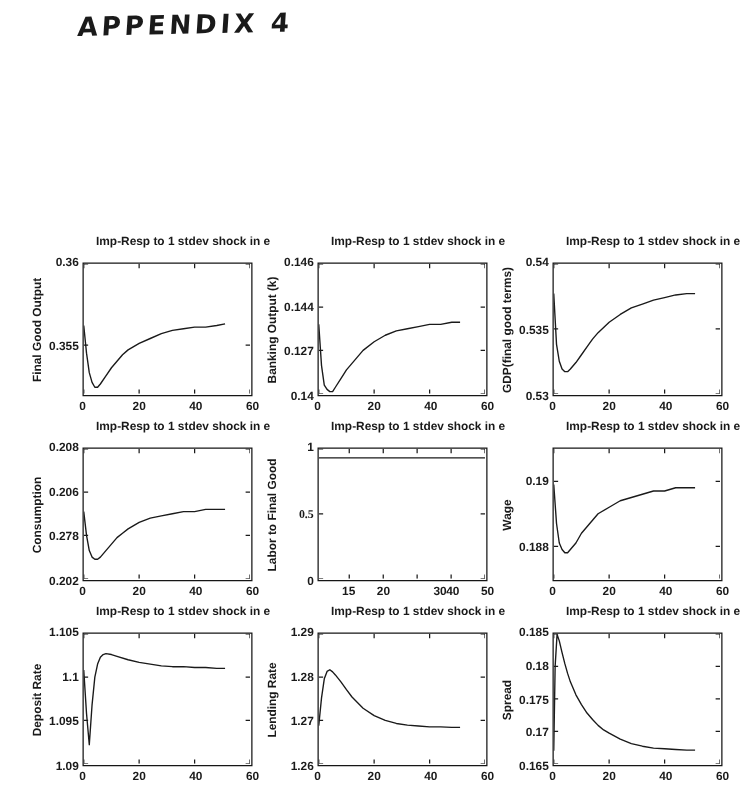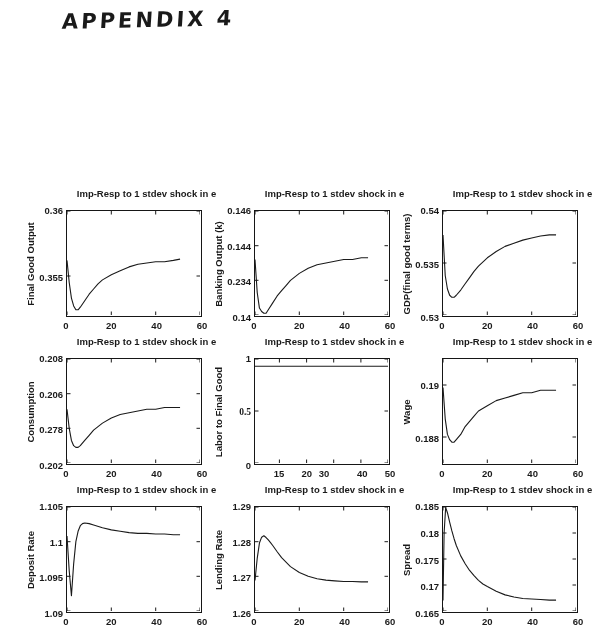--- a/index.html
+++ b/index.html
@@ -63,21 +63,21 @@
             <path d="M0.0,104 V100.5 M0.0,0 V3.5 M44.3,104 V100.5 M44.3,0 V3.5 M88.7,104 V100.5 M88.7,0 V3.5 M133.0,104 V100.5 M133.0,0 V3.5 M0,0.0 H3.5 M133,0.0 H129.5 M0,65.0 H3.5 M133,65.0 H129.5 " stroke="#1a1a1a" stroke-width="1" fill="none"></path>
             <path d="M0.00,49.40 L2.22,71.50 L4.43,87.10 L6.65,94.90 L8.87,98.80 L11.08,98.80 L13.30,96.20 L17.73,89.70 L22.17,83.20 L26.60,78.00 L31.03,72.80 L35.47,68.90 L44.33,63.70 L53.20,59.80 L62.07,55.90 L70.93,53.30 L79.80,52.00 L88.67,50.70 L97.53,50.70 L106.40,49.40 L113.05,48.10 " stroke="#1a1a1a" stroke-width="1.1" fill="none" stroke-linejoin="round"></path>
           </svg>
         </div>
       </div>
       <div class="subplot" style="left: 188px; top: 0px;">
         <div class="sp-title" style="left: 114px;">Imp-Resp to 1 stdev shock in e</div>
         <div class="sp-ylabel" style="width: 107px; left: -43.5px; top: 74.5px;">Banking Output (k)</div>
         <div class="sp-ytick" style="left: 7px; width: 36px; top: 22px;">0.146</div>
         <div class="sp-ytick" style="left: 7px; width: 36px; top: 57.6667px;">0.144</div>
-        <div class="sp-ytick" style="left: 7px; width: 36px; top: 93.3333px;">0.234</div>
+        <div class="sp-ytick" style="left: 7px; width: 36px; top: 93.3333px;">0.127</div>
         <div class="sp-ytick" style="left: 7px; width: 36px; top: 129px;">0.14</div>
         <div class="sp-xtick" style="left: 31px; width: 30px; top: 137px;">0</div>
         <div class="sp-xtick" style="left: 76.3333px; width: 30px; top: 137px;">20</div>
         <div class="sp-xtick" style="left: 121.667px; width: 30px; top: 137px;">40</div>
         <div class="sp-xtick" style="left: 167px; width: 30px; top: 137px;">60</div>
         <div class="sp-box" style="left: 46px; top: 27px; width: 136px; height: 107px;">
           <svg width="133" height="104" viewBox="0 0 133 104">
             <path d="M0.0,104 V100.5 M0.0,0 V3.5 M44.3,104 V100.5 M44.3,0 V3.5 M88.7,104 V100.5 M88.7,0 V3.5 M133.0,104 V100.5 M133.0,0 V3.5 M0,0.0 H3.5 M133,0.0 H129.5 M0,34.7 H3.5 M133,34.7 H129.5 M0,69.3 H3.5 M133,69.3 H129.5 M0,104.0 H3.5 M133,104.0 H129.5 " stroke="#1a1a1a" stroke-width="1" fill="none"></path>
             <path d="M0.00,48.53 L2.22,81.47 L4.43,97.07 L6.65,100.53 L8.87,102.27 L11.08,102.27 L13.30,98.80 L17.73,91.87 L22.17,84.93 L26.60,79.73 L31.03,74.53 L35.47,69.33 L44.33,62.40 L53.20,57.20 L62.07,53.73 L70.93,52.00 L79.80,50.27 L88.67,48.53 L97.53,48.53 L106.40,46.80 L113.05,46.80 " stroke="#1a1a1a" stroke-width="1.1" fill="none" stroke-linejoin="round"></path>
           </svg>
@@ -119,21 +119,21 @@
         </div>
       </div>
       <div class="subplot" style="left: 188px; top: 148px;">
         <div class="sp-title" style="left: 114px;">Imp-Resp to 1 stdev shock in e</div>
         <div class="sp-ylabel" style="width: 107px; left: -43.5px; top: 74.5px;">Labor to Final Good</div>
         <div class="sp-ytick" style="left: 7px; width: 36px; top: 22px;">1</div>
         <div class="sp-ytick" style="left: 7px; width: 36px; top: 75.5px; font-family: Liberation Serif, serif;">0.5</div>
         <div class="sp-ytick" style="left: 7px; width: 36px; top: 129px;">0</div>
         <div class="sp-xtick" style="left: 55.9796px; width: 30px; top: 137px;">15</div>
         <div class="sp-xtick" style="left: 83.7347px; width: 30px; top: 137px;">20</div>
-        <div class="sp-xtick" style="left: 101px; width: 30px; top: 137px;">30</div>
+        <div class="sp-xtick" style="left: 129px; width: 30px; top: 137px;">30</div>
         <div class="sp-xtick" style="left: 139.245px; width: 30px; top: 137px;">40</div>
         <div class="sp-xtick" style="left: 167px; width: 30px; top: 137px;">50</div>
         <div class="sp-box" style="left: 46px; top: 27px; width: 136px; height: 107px;">
           <svg width="133" height="104" viewBox="0 0 133 104">
             <path d="M24.4,104 V100.5 M24.4,0 V3.5 M51.6,104 V100.5 M51.6,0 V3.5 M78.7,104 V100.5 M78.7,0 V3.5 M105.9,104 V100.5 M105.9,0 V3.5 M133.0,104 V100.5 M133.0,0 V3.5 M0,0.0 H3.5 M133,0.0 H129.5 M0,52.0 H3.5 M133,52.0 H129.5 M0,104.0 H3.5 M133,104.0 H129.5 " stroke="#1a1a1a" stroke-width="1" fill="none"></path>
             <path d="M0.00,7.28 L133.00,7.28 " stroke="#1a1a1a" stroke-width="1.1" fill="none" stroke-linejoin="round"></path>
           </svg>
         </div>
       </div>
       <div class="subplot" style="left: 376px; top: 148px;">

